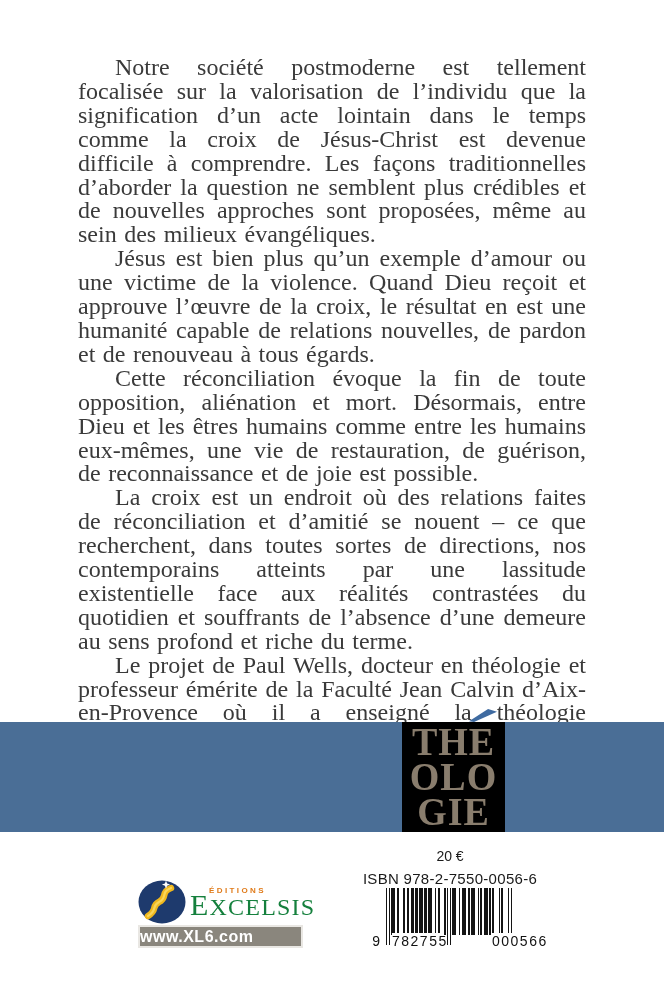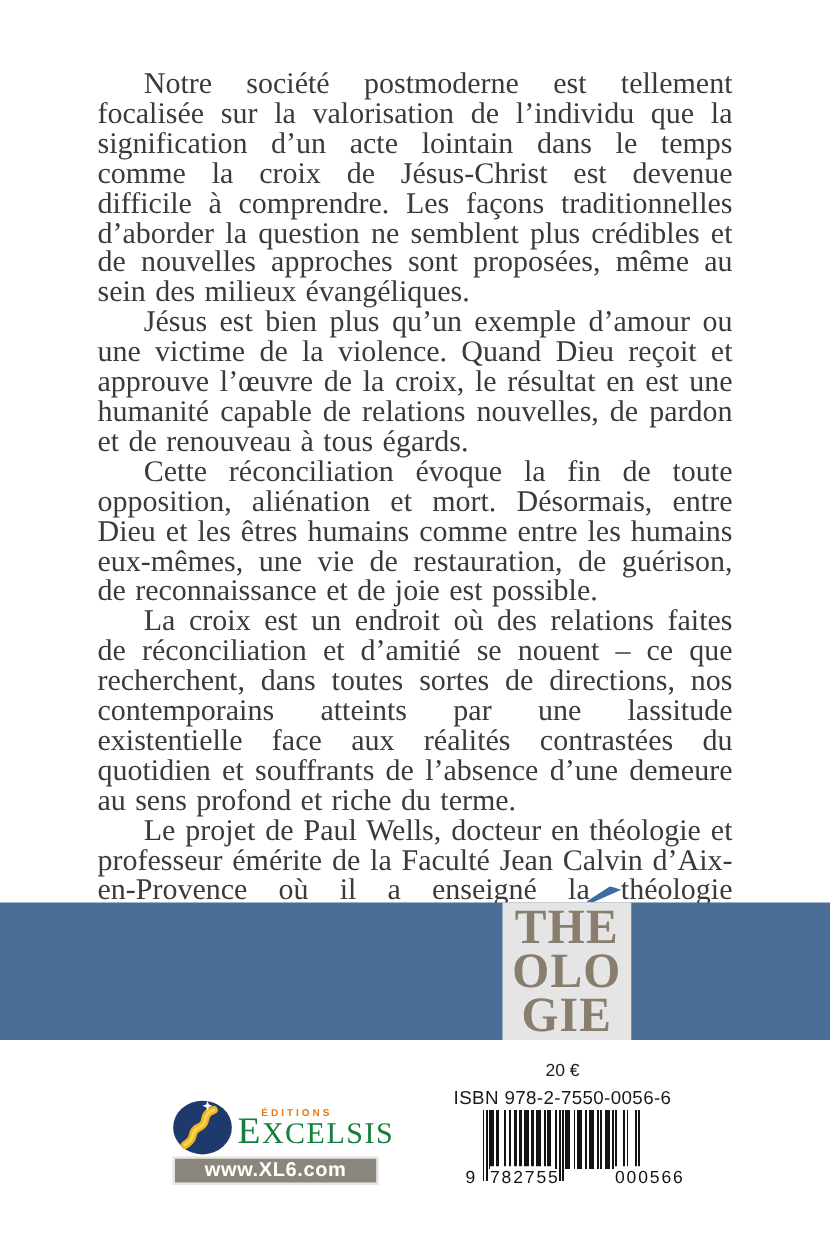--- a/index.html
+++ b/index.html
@@ -11,21 +11,21 @@
   
   .cover-text{
     position:absolute;left:78px;top:56px;width:508px;
     font-size:24px;line-height:23.9px;color:#3a3a3a;
     text-align:justify;word-spacing:1.5px;
   }
   .cover-text p{margin:0;text-indent:37px;}
   
   .band{position:absolute;left:0;top:722px;width:664px;height:110px;background:#4a6e96;}
   .theologie-box{
-    position:absolute;left:402px;top:722px;width:103px;height:110px;background:#e5e5e5;
+    position:absolute;left:402px;top:722px;width:103px;height:110px;background:#000000;
     display:flex;flex-direction:column;align-items:center;justify-content:center;
   }
   .theologie-row{
     font-family:"Liberation Serif",serif;font-weight:bold;
     font-size:38px;line-height:35px;letter-spacing:1px;color:#897d6d;
     transform:scaleY(1.04);
   }
   .accent-wedge{
     position:absolute;left:469px;top:709px;width:28px;height:13px;background:#3f6ba1;
     clip-path:polygon(0 95%,68% 0,100% 22%,18% 100%);
@@ -58,21 +58,21 @@
   }
   .excelsis{
     position:absolute;left:52px;top:11px;
     font-family:"Liberation Serif",serif;font-size:24px;letter-spacing:1.2px;color:#15803d;
   }
   .excelsis::first-letter{font-size:30px;}
   .site-bar{
     position:absolute;left:140px;top:927px;width:161px;height:19px;background:#8a867d;
     box-shadow:0 0 0 2px #e9e7e3;
     font-family:"Liberation Sans",sans-serif;font-weight:bold;font-size:16px;
-    color:#ffffff;text-align:center;line-height:19px;letter-spacing:.5px;
+    color:#ffffff;line-height:19px;letter-spacing:.5px;
   }
 </style>
 </head>
 <body>
 
 <div class="page">
 
   <div class="cover-text">
     <p>Notre société postmoderne est tellement focalisée sur la valorisation de l’individu que la signification d’un acte lointain dans le temps comme la croix de Jésus-Christ est devenue difficile à comprendre. Les façons traditionnelles d’aborder la question ne semblent plus crédibles et de nouvelles approches sont proposées, même au sein des milieux évangéliques.</p>
     <p>Jésus est bien plus qu’un exemple d’amour ou une victime de la violence. Quand Dieu reçoit et approuve l’œuvre de la croix, le résultat en est une humanité capable de relations nouvelles, de pardon et de renouveau à tous égards.</p>

